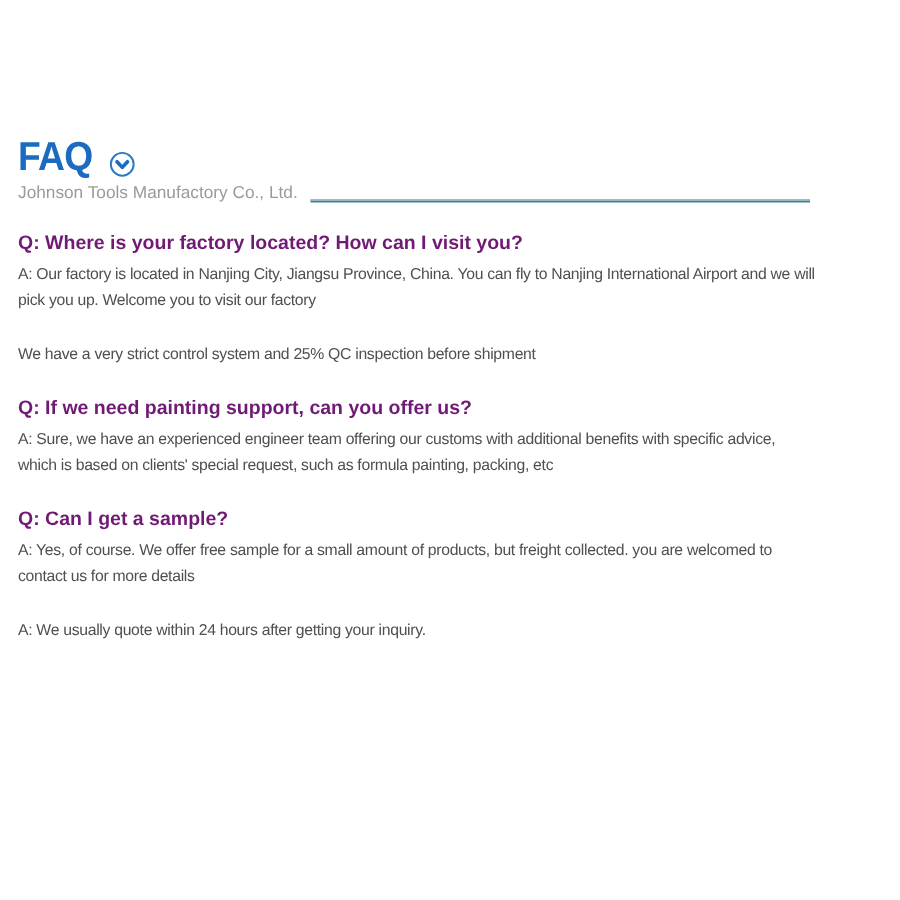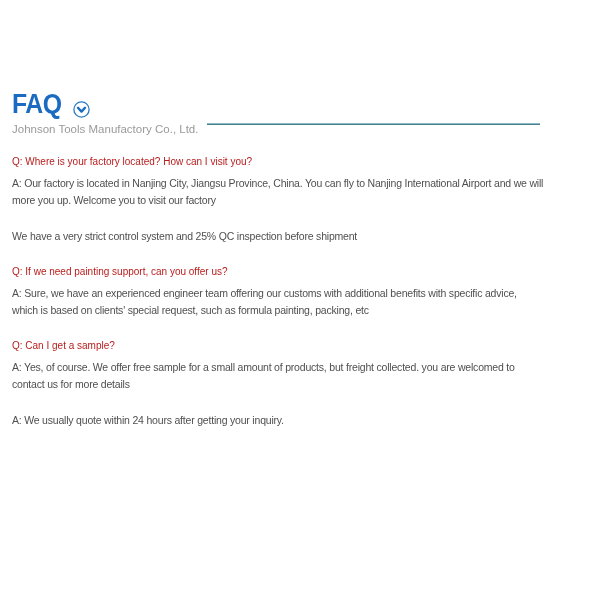--- a/index.html
+++ b/index.html
@@ -31,44 +31,44 @@
     line-height: 1;
     transform: scaleX(0.92);
     transform-origin: left center;
   }
   .faq-icon {
     display: inline-flex;
     margin-top: 7px;
   }
   .subtitle-row {
     display: flex;
-    align-items: flex-start;
+    align-items: flex-end;
     margin-top: 5px;
     width: 528px;
   }
   .company-subtitle {
     font-size: 11.5px;
     color: #9a9a9a;
     white-space: nowrap;
   }
   .header-divider {
     flex: 1;
     height: 2px;
     background: #45818e;
     margin-left: 9px;
     border-top: 1px solid #8fb9c2;
   }
 
   
   .faq-list { margin-top: 19px; }
   .qa { margin-bottom: 19px; }
   .q {
-    font-size: 10px;
-    font-weight: normal;
-    color: #b91c1c;
+    font-size: 13px;
+    font-weight: bold;
+    color: #701a75;
     line-height: 16px;
     margin-bottom: 5px;
   }
   .a {
     font-size: 10.5px;
     color: #4f4f4f;
     line-height: 17px;
     letter-spacing: -0.2px;
     max-width: 535px;
   }
@@ -92,21 +92,21 @@
       <div class="subtitle-row">
         <span class="company-subtitle">Johnson Tools Manufactory Co., Ltd.</span>
         <span class="header-divider"></span>
       </div>
     </header>
 
     <main class="faq-list">
 
       <section class="qa">
         <div class="q">Q: Where is your factory located? How can I visit you?</div>
-        <div class="a">A: Our factory is located in Nanjing City, Jiangsu Province, China. You can fly to Nanjing International Airport and we will more you up. Welcome you to visit our factory</div>
+        <div class="a">A: Our factory is located in Nanjing City, Jiangsu Province, China. You can fly to Nanjing International Airport and we will pick you up. Welcome you to visit our factory</div>
       </section>
 
       <section class="qa">
         <div class="a">We have a very strict control system and 25% QC inspection before shipment</div>
       </section>
 
       <section class="qa">
       </section>
 
       <section class="qa">

